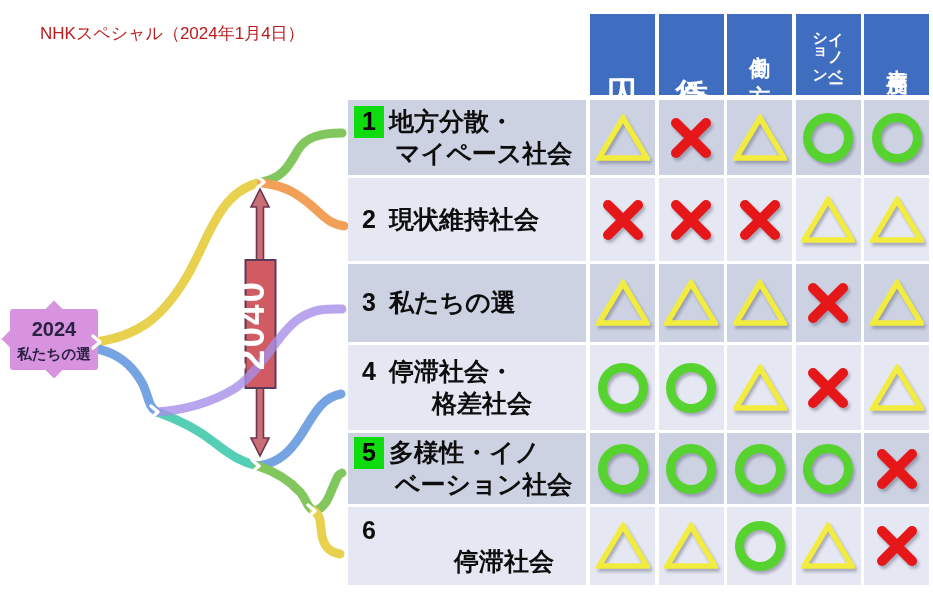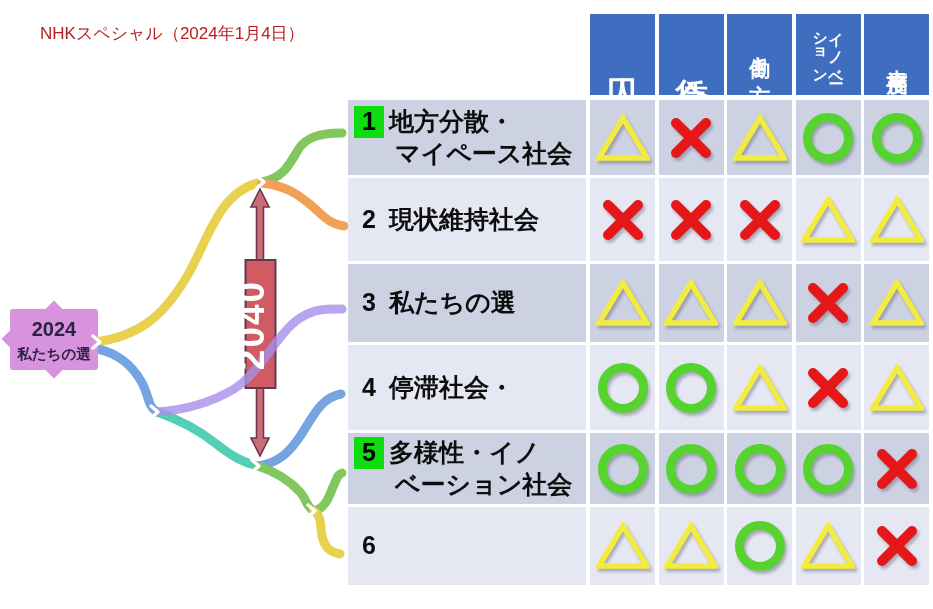--- a/index.html
+++ b/index.html
@@ -216,20 +216,21 @@
               <polygon points="27,4 51,44 3,44" fill="none" stroke="#f2ec3f" stroke-width="5.5" stroke-linejoin="miter"></polygon>
             </svg>
           </div>
         </div>
         <div class="row r4">
           <div class="cell lcell" style="background: rgb(229, 232, 242); color: rgb(13, 13, 13);">
             <div class="l1">
               <span class="num">4</span>
               <span>停滞社会・</span>
             </div>
+            <div class="l2">格差社会</div>
           </div>
           <div class="cell rcell c0" style="background: rgb(229, 232, 242);">
             <svg class="sym" width="52" height="52" viewBox="0 0 52 52">
               <circle cx="26" cy="26" r="20.5" fill="none" stroke="#57d32f" stroke-width="9"></circle>
             </svg>
           </div>
           <div class="cell rcell c1" style="background: rgb(229, 232, 242);">
             <svg class="sym" width="52" height="52" viewBox="0 0 52 52">
               <circle cx="26" cy="26" r="20.5" fill="none" stroke="#57d32f" stroke-width="9"></circle>
             </svg>
@@ -288,20 +289,21 @@
                 <line x1="38" y1="8" x2="8" y2="38"></line>
               </g>
             </svg>
           </div>
         </div>
         <div class="row r6">
           <div class="cell lcell" style="background: rgb(229, 232, 242); color: rgb(13, 13, 13);">
             <div class="l1">
               <span class="num">6</span>
             </div>
+            <div class="l2">停滞社会</div>
           </div>
           <div class="cell rcell c0" style="background: rgb(229, 232, 242);">
             <svg class="sym" width="54" height="48" viewBox="0 0 54 48">
               <polygon points="27,4 51,44 3,44" fill="none" stroke="#f2ec3f" stroke-width="5.5" stroke-linejoin="miter"></polygon>
             </svg>
           </div>
           <div class="cell rcell c1" style="background: rgb(229, 232, 242);">
             <svg class="sym" width="54" height="48" viewBox="0 0 54 48">
               <polygon points="27,4 51,44 3,44" fill="none" stroke="#f2ec3f" stroke-width="5.5" stroke-linejoin="miter"></polygon>
             </svg>

